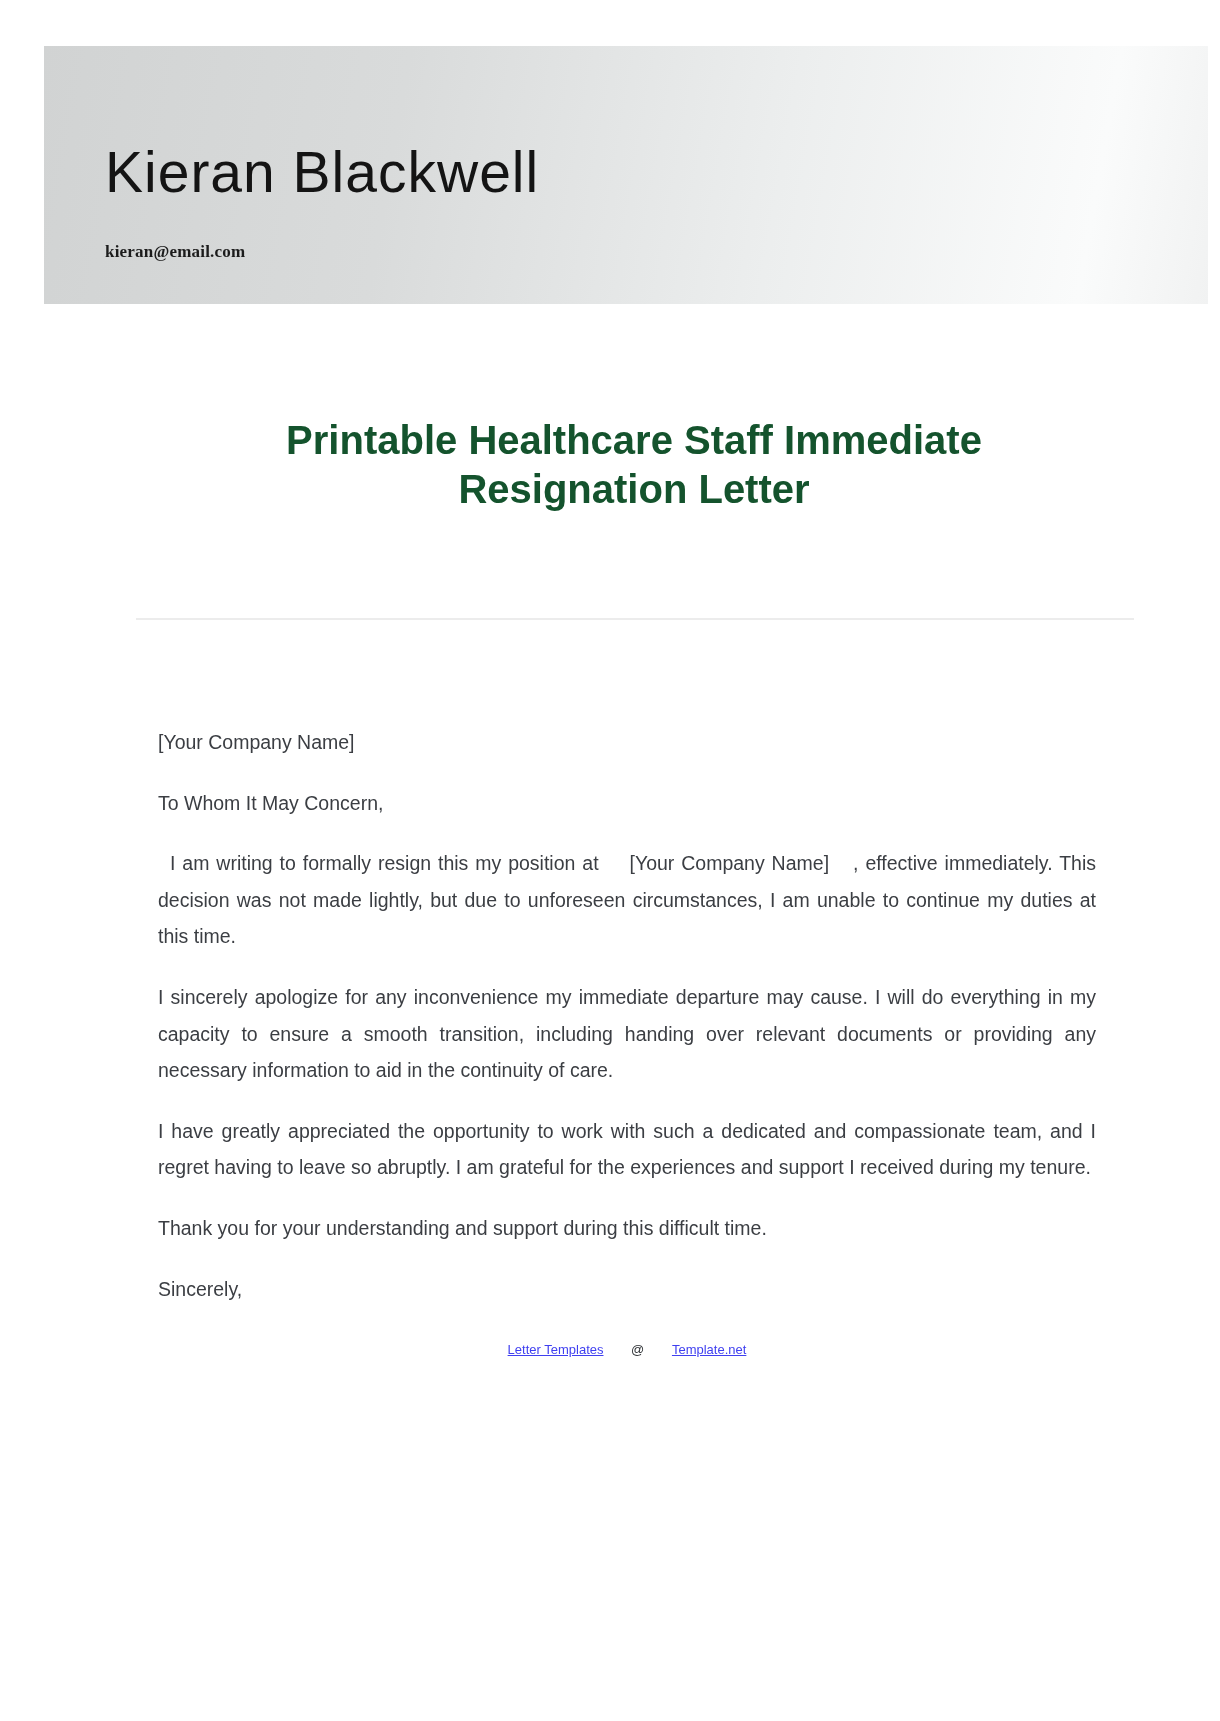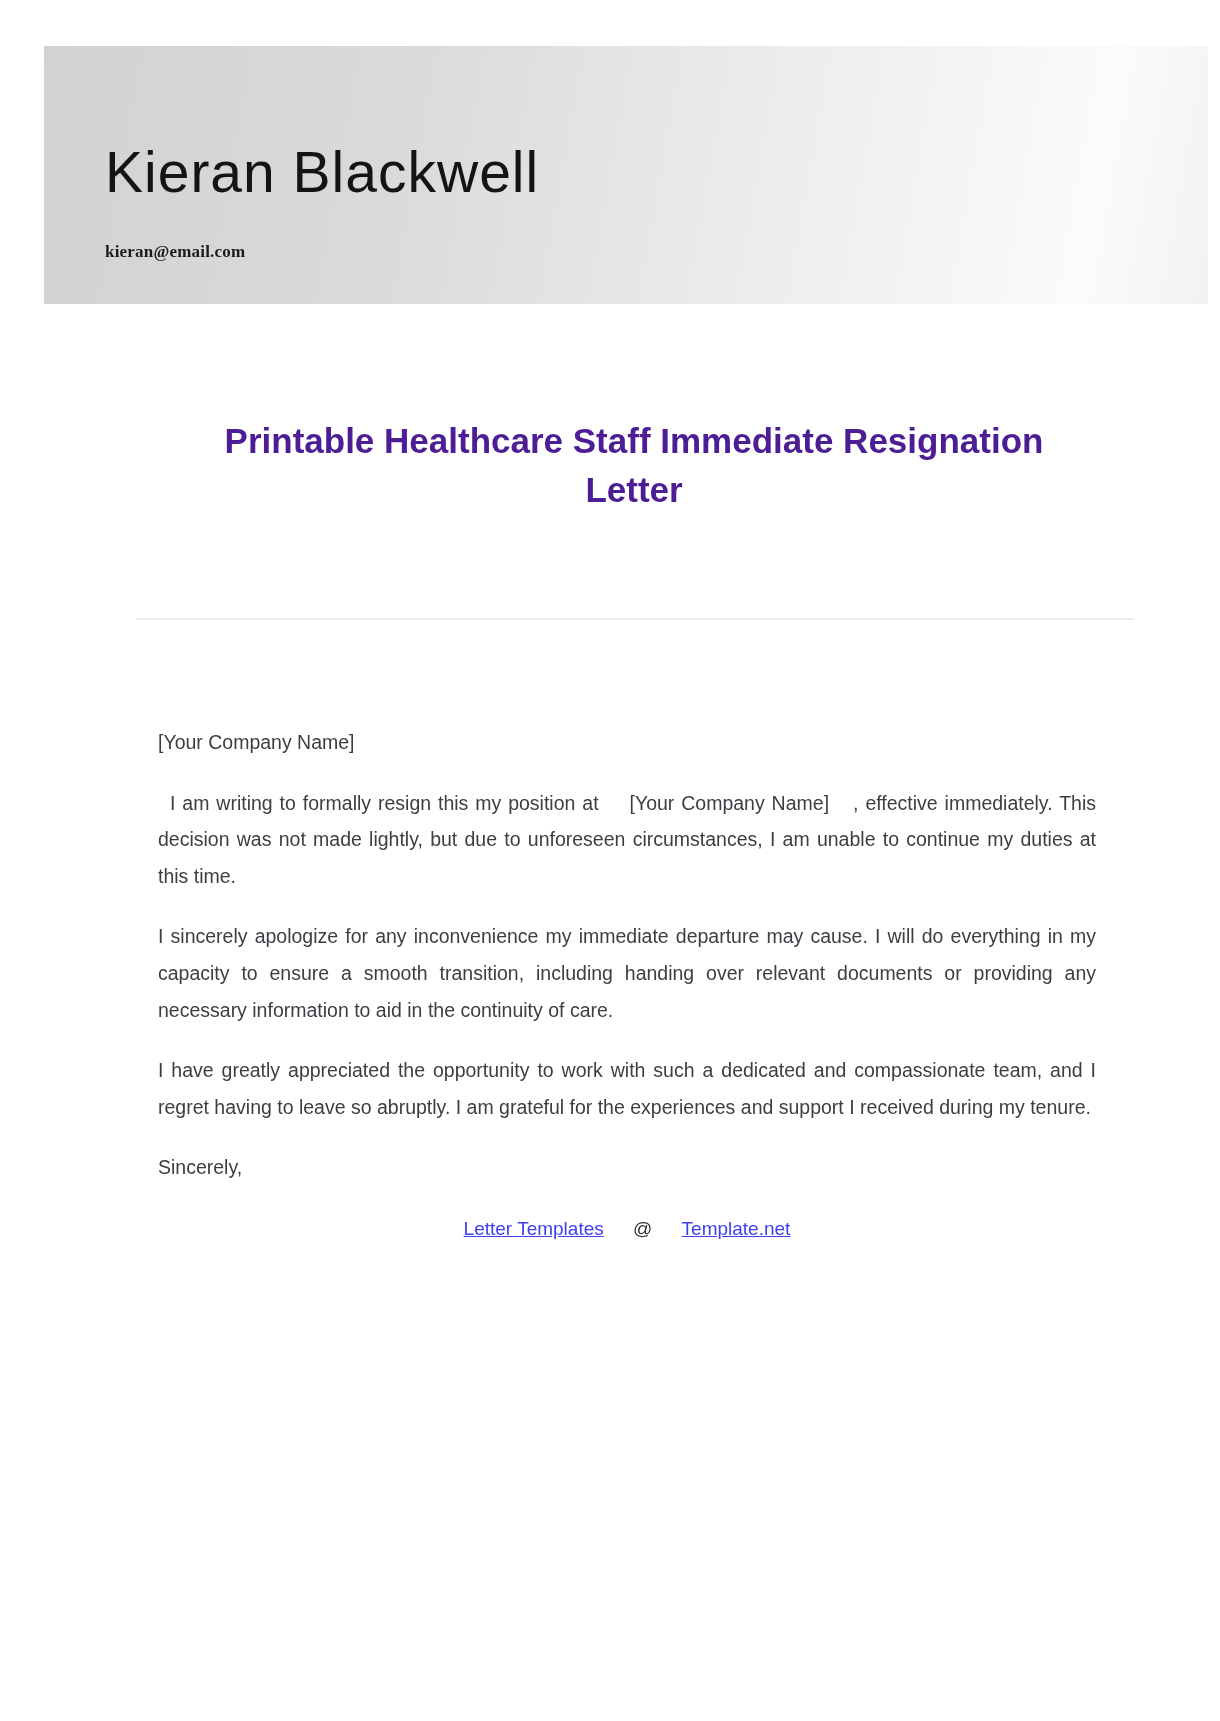--- a/index.html
+++ b/index.html
@@ -33,24 +33,24 @@
     font-weight: 700;
     font-size: 17px;
     letter-spacing: 0.2px;
     color: #1c1c1c;
   }
   
   .doc-title {
     margin: 100px auto 0 auto;
     max-width: 900px;
     text-align: center;
-    font-size: 35px;
+    font-size: 40px;
     line-height: 49px;
     font-weight: 700;
-    color: #4c1d95;
+    color: #14532d;
   }
   
   .divider {
     margin: 92px 98px 0 100px;
     border: none;
     border-top: 2px solid #ececec;
     height: 0;
   }
   
   .letter-body {
@@ -60,21 +60,21 @@
     color: #3b3e43;
     text-align: justify;
   }
   .letter-body p { margin: 0; }
   .bold { font-weight: 400; }
   .signature { margin-top: 73px; }
   
   .footer-line {
     margin-top: 1px;
     text-align: center;
-    font-size: 19px;
+    font-size: 13px;
     line-height: 36.6px;
     color: #2f3236;
   }
   .footer-line a {
     color: #3f3ff0;
     text-decoration: underline;
     cursor: pointer;
   }
 </style>
 </head>
@@ -86,21 +86,23 @@
     <div class="person-name">Kieran Blackwell</div>
     <div class="person-email">kieran@email.com</div>
   </div>
 
   <h1 class="doc-title">Printable Healthcare Staff Immediate Resignation Letter</h1>
 
   <hr class="divider">
 
   <div class="letter-body">
     <p class="bold">[Your Company Name]</p>
+    <p>To Whom It May Concern,</p>
     <p><span>I am writing to formally resign this my position at </span><span class="bold">[Your Company Name]</span><span>, effective immediately. This decision was not made lightly, but due to unforeseen circumstances, I am unable to continue my duties at this time.</span></p>
     <p>I sincerely apologize for any inconvenience my immediate departure may cause. I will do everything in my capacity to ensure a smooth transition, including handing over relevant documents or providing any necessary information to aid in the continuity of care.</p>
     <p>I have greatly appreciated the opportunity to work with such a dedicated and compassionate team, and I regret having to leave so abruptly. I am grateful for the experiences and support I received during my tenure.</p>
+    <p>Thank you for your understanding and support during this difficult time.</p>
     <p>Sincerely,</p>
 
     <div class="footer-line"><a>Letter Templates</a> <span>@</span> <a>Template.net</a></div>
   </div>
 
 </div>
 
 </body></html>

